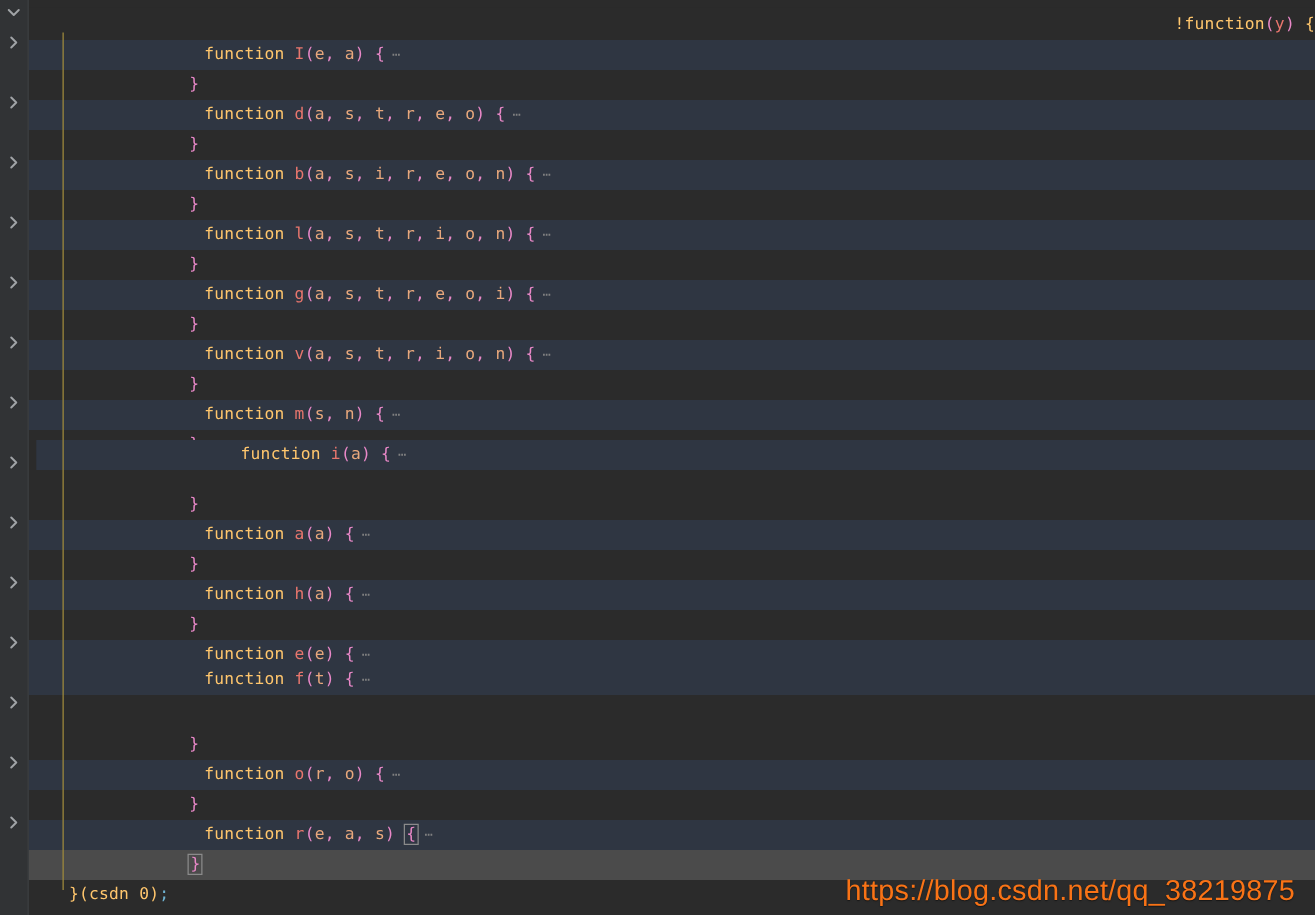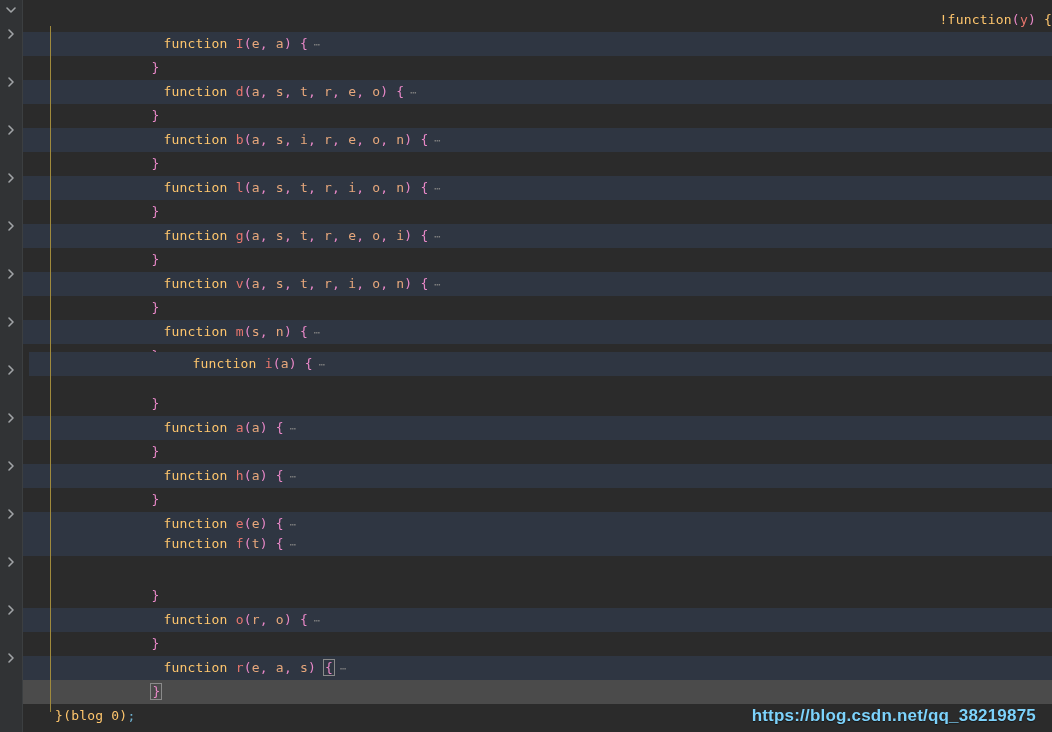--- a/index.html
+++ b/index.html
@@ -97,27 +97,26 @@
     outline: 1px solid #8a8a8a;
     outline-offset: 0px;
     padding: 0 1px;
   }
 
   
   .watermark {
     position: absolute;
     right: 16px;
     bottom: 6px;
-    color: #7dd3fc;
+    color: #f97316;
     font-family: "Liberation Sans", sans-serif;
-    font-size: 17px;
+    font-size: 23px;
     letter-spacing: 0.2px;
     z-index: 20;
     text-shadow: 0 1px 1px rgba(0,0,0,0.5);
-    font-weight: bold;
   }
 
   
   .clipped-row {
     position: absolute;
     left: 0;
     top: -18px;
     width: 1052px;
     height: 24px;
     line-height: 24px;
@@ -156,21 +155,21 @@
       <div class="row bg-a" style="top: 464px; border-radius: 6px;"><span class="code"><span class="t-plain">                </span><span class="t-kw">function</span><span class="t-plain"> </span><span class="t-fn">h</span><span class="t-paren">(</span><span class="t-param">a</span><span class="t-paren">)</span><span class="t-plain"> </span><span class="t-paren">{</span><span class="t-ellipsis"> ⋯</span></span></div>
       <div class="row bg-b" style="top: 488px;"><span class="code"><span class="t-plain">                </span><span class="t-brace">}</span></span></div>
       <div class="row bg-a" style="top: 512px;"><span class="code"><span class="t-plain">                </span><span class="t-kw">function</span><span class="t-plain"> </span><span class="t-fn">e</span><span class="t-paren">(</span><span class="t-param">e</span><span class="t-paren">)</span><span class="t-plain"> </span><span class="t-paren">{</span><span class="t-ellipsis"> ⋯</span></span></div>
       <div class="row bg-b" style="top: 536px;"><span class="code"><span class="t-plain">                </span><span class="t-brace">}</span></span></div>
       <div class="row bg-a" style="top: 532px;"><span class="code"><span class="t-plain">                </span><span class="t-kw">function</span><span class="t-plain"> </span><span class="t-fn">f</span><span class="t-paren">(</span><span class="t-param">t</span><span class="t-paren">)</span><span class="t-plain"> </span><span class="t-paren">{</span><span class="t-ellipsis"> ⋯</span></span></div>
       <div class="row bg-b" style="top: 584px;"><span class="code"><span class="t-plain">                </span><span class="t-brace">}</span></span></div>
       <div class="row bg-a" style="top: 608px;"><span class="code"><span class="t-plain">                </span><span class="t-kw">function</span><span class="t-plain"> </span><span class="t-fn">o</span><span class="t-paren">(</span><span class="t-param">r</span><span class="t-paren">, </span><span class="t-param">o</span><span class="t-paren">)</span><span class="t-plain"> </span><span class="t-paren">{</span><span class="t-ellipsis"> ⋯</span></span></div>
       <div class="row bg-b" style="top: 632px;"><span class="code"><span class="t-plain">                </span><span class="t-brace">}</span></span></div>
       <div class="row bg-a" style="top: 656px;"><span class="code"><span class="t-plain">                </span><span class="t-kw">function</span><span class="t-plain"> </span><span class="t-fn">r</span><span class="t-paren">(</span><span class="t-param">e</span><span class="t-paren">, </span><span class="t-param">a</span><span class="t-paren">, </span><span class="t-param">s</span><span class="t-paren">)</span><span class="t-plain"> </span><span class="t-paren match-box">{</span><span class="t-ellipsis"> ⋯</span></span></div>
       <div class="row bg-active" style="top: 680px;"><span class="code"><span class="t-plain">                </span><span class="t-brace match-box">}</span></span></div>
-      <div class="row bg-plain" style="top: 704px;"><span class="code"><span class="t-plain">    </span><span class="t-kw">}</span><span class="t-kw">(</span><span class="t-kw">blog</span><span class="t-plain"> </span><span class="t-kw">0</span><span class="t-kw">)</span><span class="t-punc">;</span></span></div>
+      <div class="row bg-plain" style="top: 704px;"><span class="code"><span class="t-plain">    </span><span class="t-kw">}</span><span class="t-kw">(</span><span class="t-kw">csdn</span><span class="t-plain"> </span><span class="t-kw">0</span><span class="t-kw">)</span><span class="t-punc">;</span></span></div>
     </div>
 
   <div id="guides">
       <div class="indent-guide" style="left: 50px; top: 26px; height: 686px;"></div>
     </div>
 
   <div class="gutter" id="gutter">
       <div class="fold-marker" style="top: 2px;"><span><svg width="16" height="16" viewBox="0 0 16 16">
             <path fill="none" stroke="#a0a3a6" stroke-width="1.6" stroke-linecap="round" stroke-linejoin="round" d="M4 6 L8 10 L12 6"></path>
           </svg></span></div>

